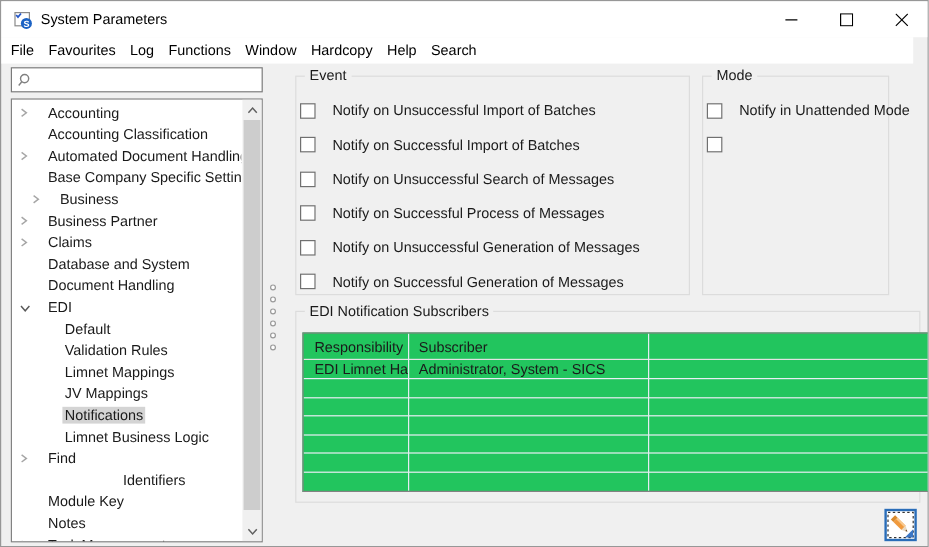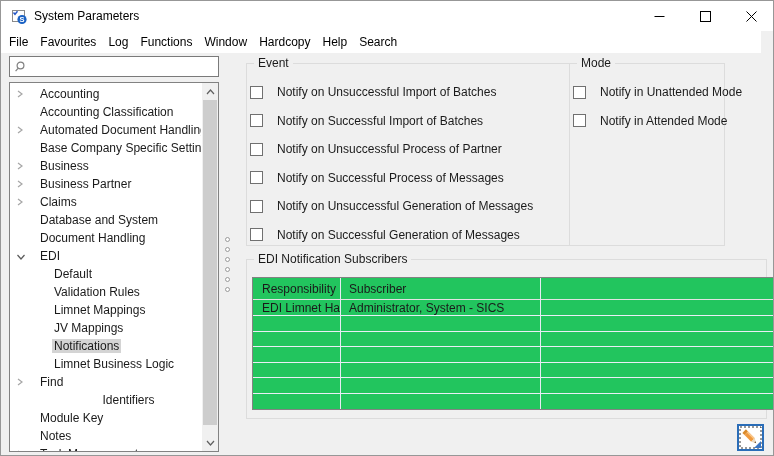--- a/index.html
+++ b/index.html
@@ -31,21 +31,21 @@
   .scroll-arrow{position:absolute;left:0;width:16px;height:17px;display:flex;align-items:center;justify-content:center;}
   .scroll-arrow.up{top:0;} .scroll-arrow.down{bottom:0;}
   .scroll-thumb{position:absolute;left:1px;top:17px;width:14px;height:325px;background:#cdcdcd;}
   .splitter{position:absolute;left:220px;top:236px;width:12px;height:70px;display:flex;flex-direction:column;align-items:center;}
   .splitter .dot{width:5px;height:5px;border:1px solid #9a9a9a;background:#fdfdfd;border-radius:50%;
                  box-sizing:border-box;margin-bottom:5px;flex:0 0 auto;}
   
   .group{position:absolute;border:1px solid #dcdcdc;background:#f0f0f0;box-sizing:border-box;}
   .group-title{position:absolute;top:-8px;left:7px;background:#f0f0f0;padding:0 4px;white-space:nowrap;}
   #group-event{left:245px;top:62px;width:329px;height:183px;}
-  #group-mode{left:568px;top:62px;width:156px;height:183px;text-align:right;}
+  #group-mode{left:584px;top:62px;width:156px;height:183px;text-align:right;}
   #group-subs{left:245px;top:258px;width:521px;height:160px;}
   .cb-col{position:absolute;left:3px;top:14px;right:2px;}
   .cb-row{display:flex;align-items:center;height:28.5px;}
   .checkbox{width:13px;height:13px;border:1px solid #707070;background:#fff;box-sizing:border-box;
             margin-right:14px;flex:0 0 13px;}
   .cb-label{white-space:nowrap;}
   
   .subs-table{position:absolute;left:5px;top:17px;width:572px;height:133px;background:#22c55e;
               border:1px solid #828282;box-sizing:border-box;overflow:hidden;}
   .t-vline{position:absolute;top:0;bottom:0;width:1px;background:#e6ebf3;}
@@ -129,21 +129,21 @@
             <svg width="8" height="10" viewBox="0 0 8 10">
               <path d="M2 2 L6 5 L2 8" fill="none" stroke="#a6a6a6" stroke-width="1.2"></path>
             </svg>
           </span>
           <span class="tree-label">Automated Document Handling</span>
         </div>
         <div class="tree-row" style="padding-left: 6px;">
           <span class="chev"></span>
           <span class="tree-label">Base Company Specific Settings</span>
         </div>
-        <div class="tree-row" style="padding-left: 6px;">
+        <div class="tree-row" style="padding-left: 16px;">
           <span class="chev">
             <svg width="8" height="10" viewBox="0 0 8 10">
               <path d="M2 2 L6 5 L2 8" fill="none" stroke="#a6a6a6" stroke-width="1.2"></path>
             </svg>
           </span>
           <span class="tree-label">Business</span>
         </div>
         <div class="tree-row" style="padding-left: 6px;">
           <span class="chev">
             <svg width="8" height="10" viewBox="0 0 8 10">
@@ -259,21 +259,21 @@
         <div class="cb-row">
           <span class="checkbox"></span>
           <span class="cb-label">Notify on Unsuccessful Import of Batches</span>
         </div>
         <div class="cb-row">
           <span class="checkbox"></span>
           <span class="cb-label">Notify on Successful Import of Batches</span>
         </div>
         <div class="cb-row">
           <span class="checkbox"></span>
-          <span class="cb-label">Notify on Unsuccessful Process of Partner</span>
+          <span class="cb-label">Notify on Unsuccessful Search of Messages</span>
         </div>
         <div class="cb-row">
           <span class="checkbox"></span>
           <span class="cb-label">Notify on Successful Process of Messages</span>
         </div>
         <div class="cb-row">
           <span class="checkbox"></span>
           <span class="cb-label">Notify on Unsuccessful Generation of Messages</span>
         </div>
         <div class="cb-row">
@@ -285,21 +285,20 @@
 
   <div class="group" id="group-mode">
     <span class="group-title">Mode</span>
     <div class="cb-col" id="mode-checkboxes">
         <div class="cb-row">
           <span class="checkbox"></span>
           <span class="cb-label">Notify in Unattended Mode</span>
         </div>
         <div class="cb-row">
           <span class="checkbox"></span>
-          <span class="cb-label">Notify in Attended Mode</span>
         </div>
       </div>
   </div>
 
   <div class="group" id="group-subs">
     <span class="group-title">EDI Notification Subscribers</span>
     <div class="subs-table">
       <div class="t-vline v1"></div>
       <div class="t-vline v2"></div>
       <div class="t-header" id="subs-header">

